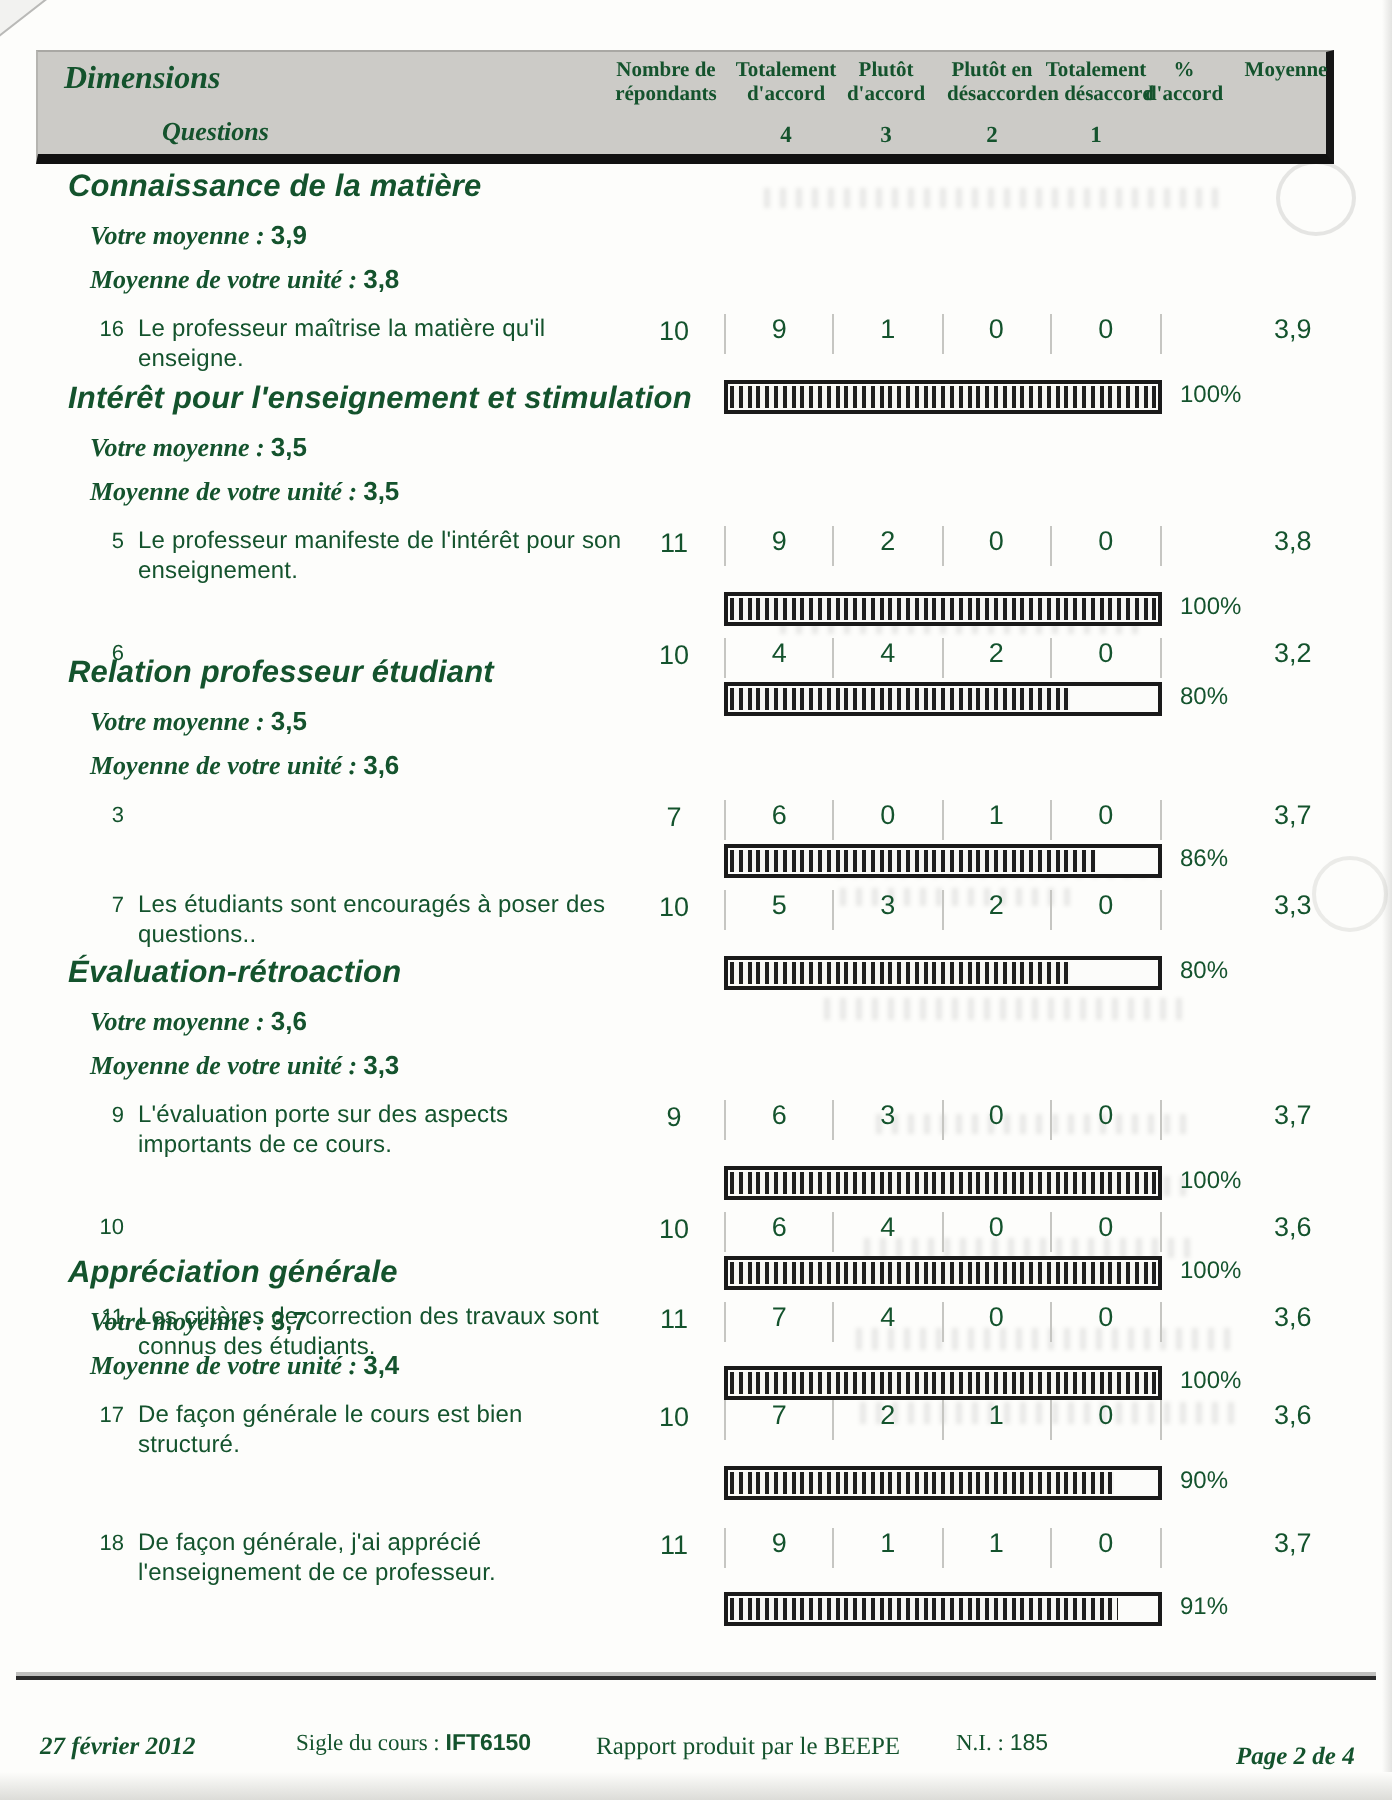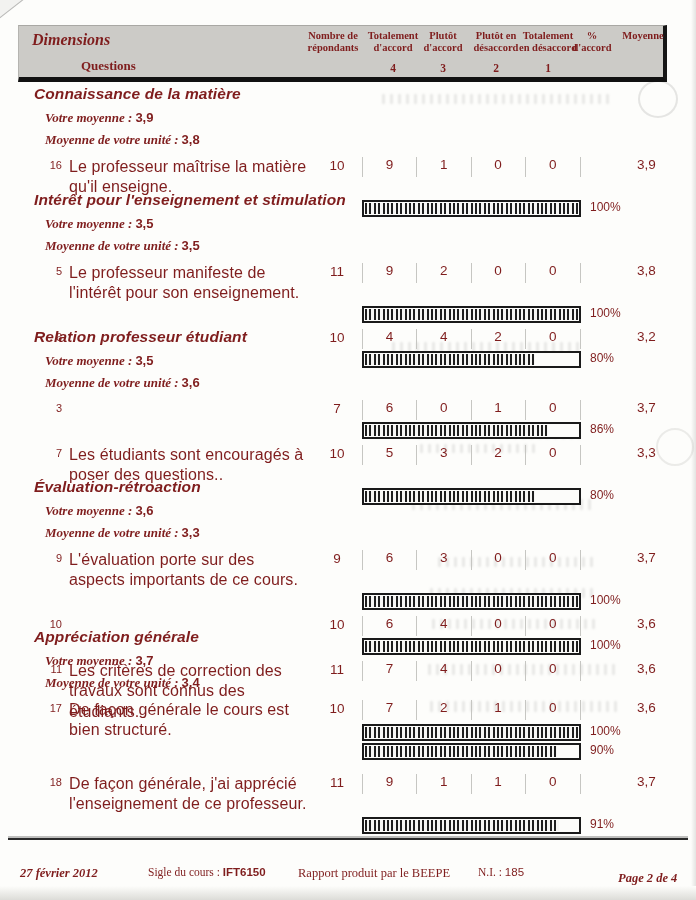--- a/index.html
+++ b/index.html
@@ -1,19 +1,19 @@
 <!DOCTYPE html>
 <html><head>
 <meta charset="utf-8">
 <style>
   html,body{margin:0;padding:0;background:#e9e9e7;}
   .page{
     position:relative;width:696px;height:900px;margin:0 auto;
     background:#fdfdfb;overflow:hidden;
-    font-family:"Liberation Sans",sans-serif;color:#7f1d1d;
+    font-family:"Liberation Sans",sans-serif;color:#14532d;
   }
   
   .corner-fold{position:absolute;left:-6px;top:-18px;width:60px;height:40px;
     background:#f2f2f0;border-bottom:1px solid #b9b9b7;transform:rotate(-38deg);transform-origin:left bottom;}
   .curl-circle{position:absolute;border:2px solid rgba(190,190,188,.45);border-radius:50%;}
   .curl-1{left:638px;top:80px;width:36px;height:34px;border-color:rgba(205,205,203,.5);}
   .curl-2{left:656px;top:428px;width:34px;height:34px;border-color:rgba(208,208,206,.4);}
   .bleed{position:absolute;opacity:.17;filter:blur(1.1px);
     background:repeating-linear-gradient(90deg,rgba(95,95,95,.8) 0 3px,transparent 3px 8px);}
   .page-bottom{position:absolute;left:0;bottom:0;width:100%;height:14px;
@@ -23,39 +23,39 @@
     background:linear-gradient(90deg,rgba(0,0,0,0),rgba(150,150,148,.25));}
   
   .band{
     position:absolute;left:18px;top:25px;width:644px;height:51px;
     background:#cccbc7;border-top:1px solid #a9a8a4;border-left:1px solid #b5b4b0;
     border-right:4px solid #161616;border-bottom:5px solid #111;
   }
   .band-dimensions{position:absolute;left:13px;top:5px;
     font-family:"Liberation Serif",serif;font-weight:bold;font-style:italic;font-size:16px;}
   .band-questions{position:absolute;left:62px;bottom:3px;
-    font-family:"Liberation Serif",serif;font-weight:bold;font-size:13px;}
+    font-family:"Liberation Serif",serif;font-weight:bold;font-size:13px;font-style:italic;}
   .band-col{position:absolute;top:4px;height:45px;display:flex;flex-direction:column;align-items:center;
     font-family:"Liberation Serif",serif;font-weight:bold;font-size:10.5px;line-height:1.14;text-align:center;}
   .band-col .scale{margin-top:auto;font-size:11.5px;}
   .bc-1{left:282px;width:64px;} .bc-2{left:344px;width:60px;} .bc-3{left:399px;width:50px;}
   .bc-4{left:449px;width:56px;} .bc-5{left:499px;width:60px;} .bc-6{left:550px;width:46px;}
   .bc-7{left:596px;width:56px;}
   
   .section{position:absolute;left:0;width:608px;}
   .s1{top:85px;} .s2{top:191px;} .s3{top:328px;} .s4{top:478px;} .s5{top:628px;}
   .sec-title{margin:0 0 7px 34px;font-size:15.5px;font-weight:bold;font-style:italic;letter-spacing:.1px;}
   .mean-line{margin-left:45px;height:22px;font-family:"Liberation Serif",serif;
     font-weight:bold;font-style:italic;font-size:13px;}
   .mean-line .mv{font-family:"Liberation Sans",sans-serif;font-style:normal;font-weight:bold;font-size:13px;padding-left:3px;}
   
   .qrow{display:grid;grid-template-columns:40px 250px 50px 219px 56px 1fr;
     margin:3px 0 6px 22px;align-items:start;}
   .q-num{grid-column:1;text-align:right;font-size:11px;padding-top:2px;}
-  .q-text{grid-column:2;padding-left:7px;font-size:16px;line-height:1.28;letter-spacing:.1px;}
+  .q-text{grid-column:2;padding-left:7px;font-size:12px;line-height:1.28;letter-spacing:.1px;}
   .q-resp{grid-column:3;text-align:center;font-size:13.5px;padding-top:1px;}
   .q-cells{grid-column:4;display:grid;grid-template-columns:1fr 1fr 1fr 1fr;height:20px;
     border-left:1px solid #c6c6c2;border-right:1px solid #c6c6c2;}
   .q-cell{text-align:center;font-size:13.5px;border-right:1px solid #c6c6c2;}
   .q-cell:last-child{border-right:none;}
   .q-barwrap{grid-column:4;grid-row:2;margin-top:2px;height:11px;
     border:2px solid #1a1a1a;background:#fcfcfa;padding:1px;}
   .q-bar{height:100%;
     background:repeating-linear-gradient(90deg,#1e1e1e 0 2px,#f6f6f4 2px 4.4px);}
   .q-pct{grid-column:5;grid-row:2;font-size:12px;padding:2px 0 0 9px;}

